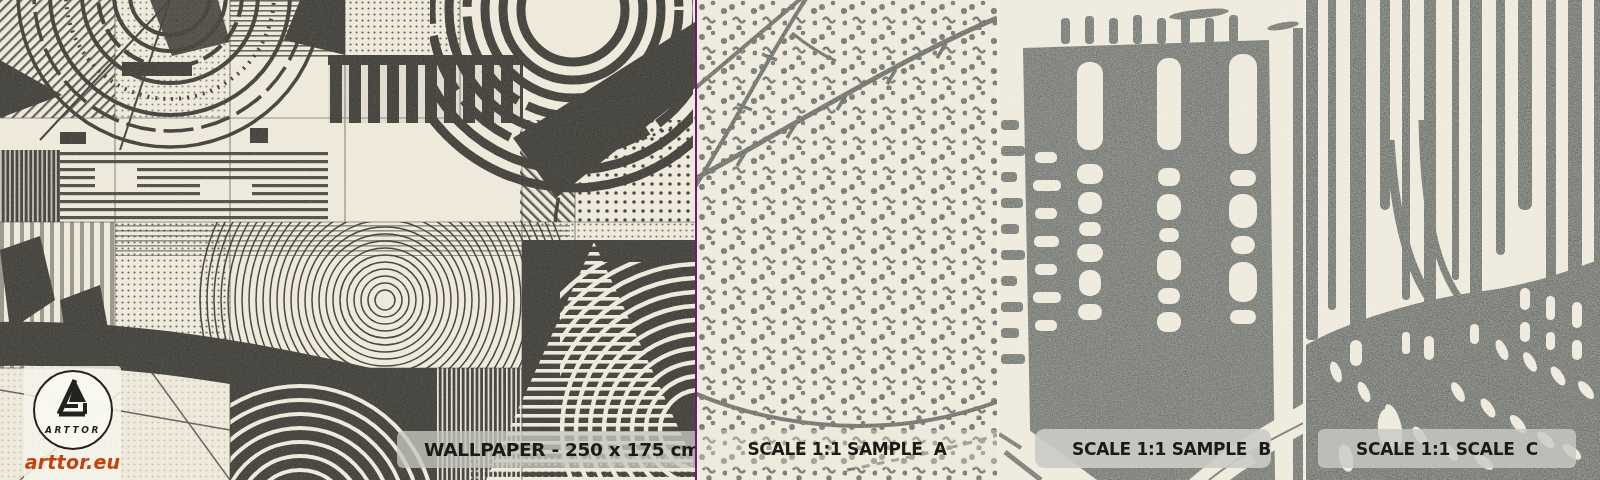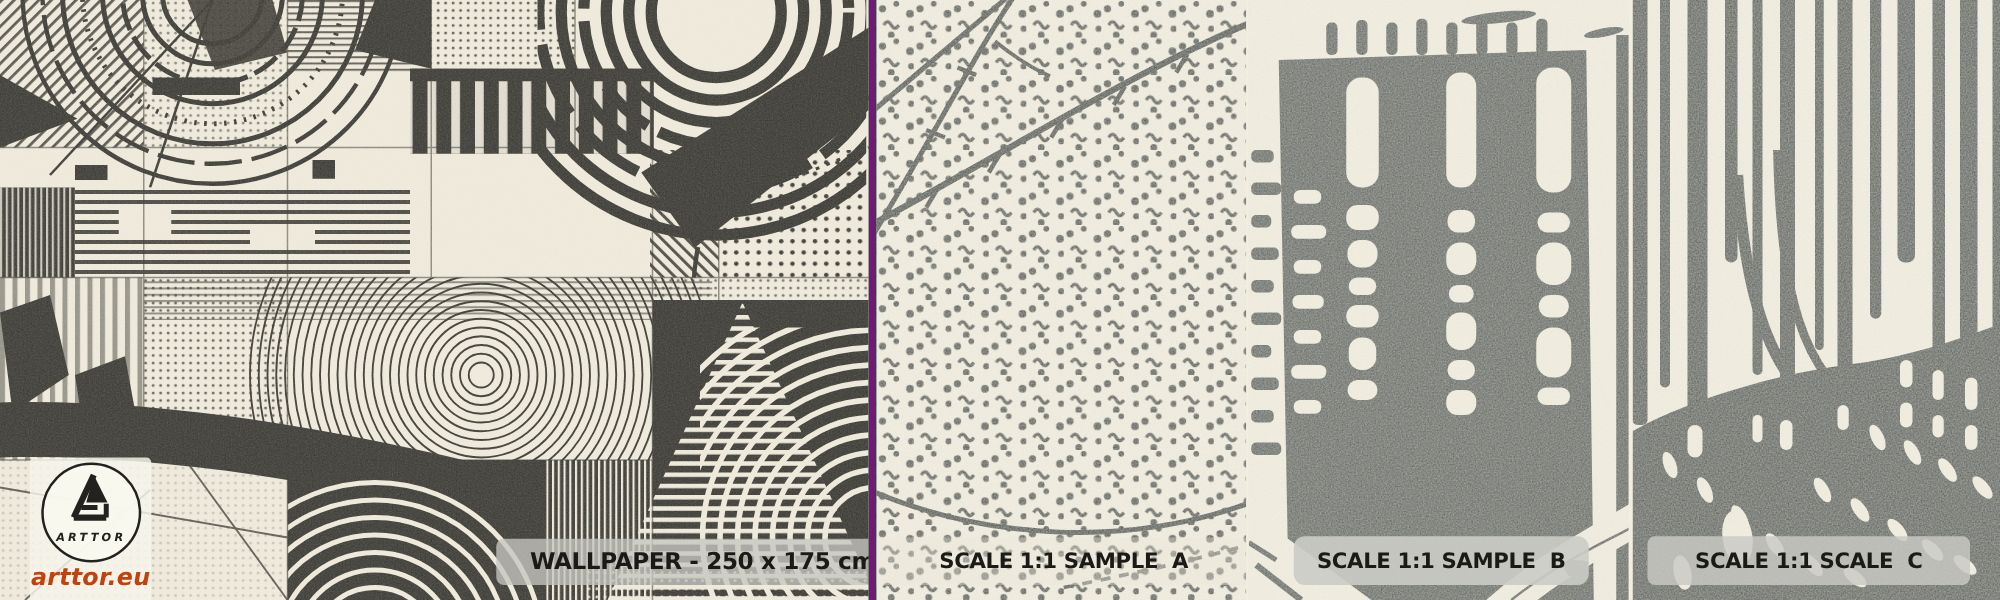--- a/index.html
+++ b/index.html
@@ -1,32 +1,32 @@
 <!DOCTYPE html>
 <html><head>
 <meta charset="utf-8">
 <style>
   html,body{margin:0;padding:0;background:#181815;}
   .stage{position:relative;width:1600px;height:480px;overflow:hidden;
          background:#ece7d8;font-family:"DejaVu Sans","Liberation Sans",sans-serif;}
   .panel{position:absolute;top:0;height:480px;overflow:hidden;}
   #panel-wallpaper{left:0;width:695px;}
-  #panel-a{left:695px;width:300px;border-left:6px solid #701a75;background:#15803d;}
+  #panel-a{left:695px;width:300px;border-left:2px solid #701a75;background:#ffffff;}
   #panel-b{left:997px;width:306px;border-left:2px solid #f1eee2;background:#e9e5d6;}
   #panel-c{left:1303px;width:297px;border-left:3px solid #f1eee2;background:#e9e5d6;}
   svg.art{position:absolute;left:0;top:0;display:block;}
   .band{position:absolute;display:flex;align-items:center;justify-content:center;}
   .label{font-weight:bold;color:#1b1a16;white-space:pre;letter-spacing:-0.3px;}
   #wallpaper-band{left:365px;top:431px;width:330px;height:37px;
      background:rgba(198,198,192,0.78);border-radius:6px 0 0 6px;margin-left:32px;}
   #wallpaper-band .label{font-size:18.5px;}
   #label-a-wrap{left:0;top:430px;width:100%;height:38px;background:rgba(235,231,219,0.35);}
   #label-a-wrap .label{font-size:17px;}
   #label-b-wrap{left:36px;top:429px;width:236px;height:39px;
-     background:rgba(203,204,199,0.9);border-radius:9px;}
+     background:rgba(203,204,199,0.9);border-radius:9px;justify-content:flex-end;}
   #label-b-wrap .label{font-size:17px;}
   #label-c-wrap{left:12px;top:429px;width:258px;height:39px;
      background:rgba(201,201,196,0.82);border-radius:6px;}
   #label-c-wrap .label{font-size:17px;}
   .logo-box{position:absolute;left:24px;top:366px;width:97px;height:116px;
      background:rgba(246,244,235,0.84);border-radius:4px;font-style:italic;}
   .logo-box svg{display:block;margin:0 auto;}
   .logo-site{font-weight:bold;font-size:19px;color:#c2410c;text-align:center;
      line-height:1;margin-top:-1px;letter-spacing:0.2px;}
 </style>

